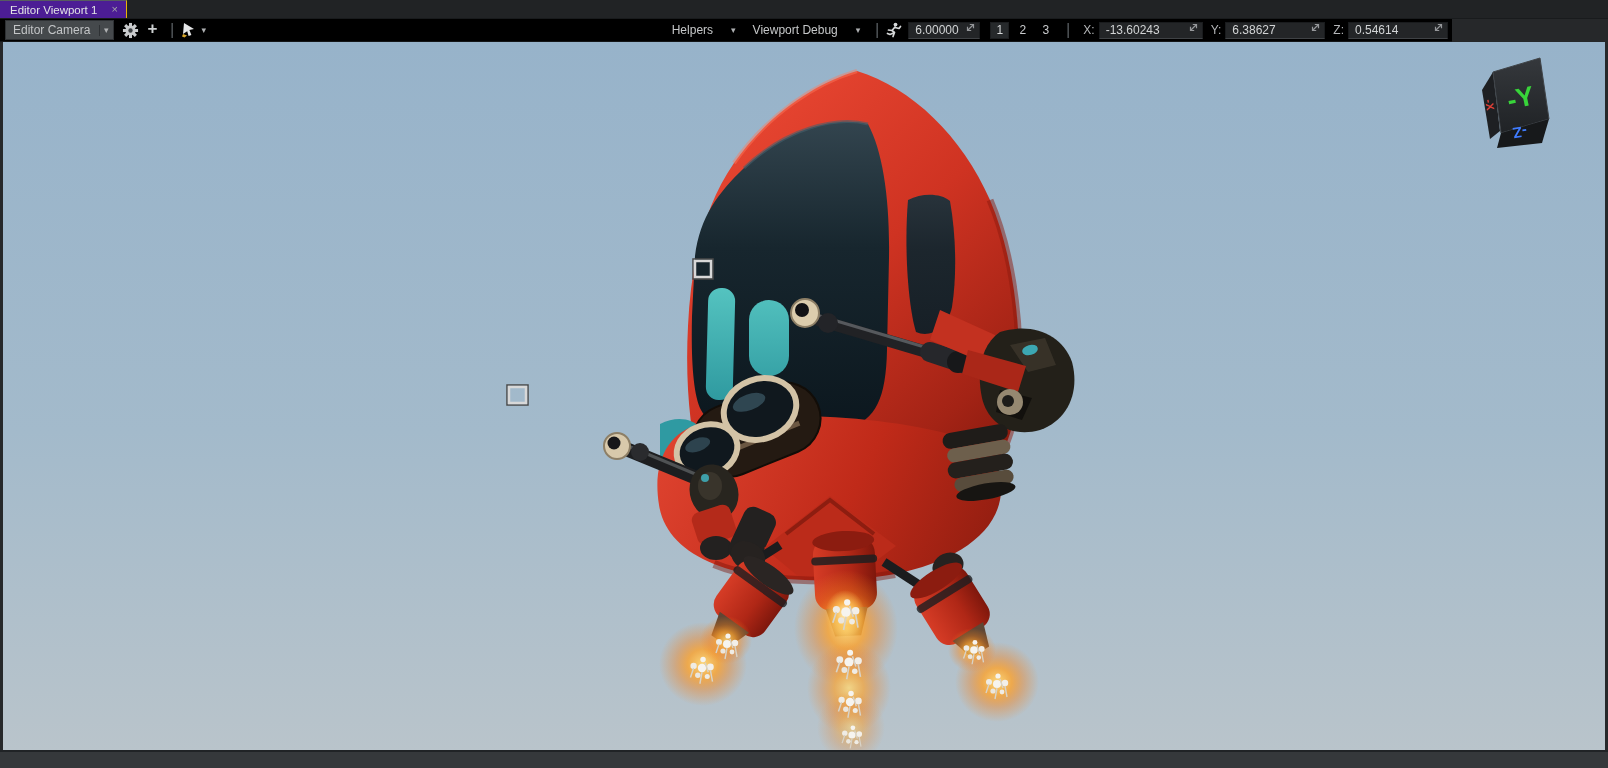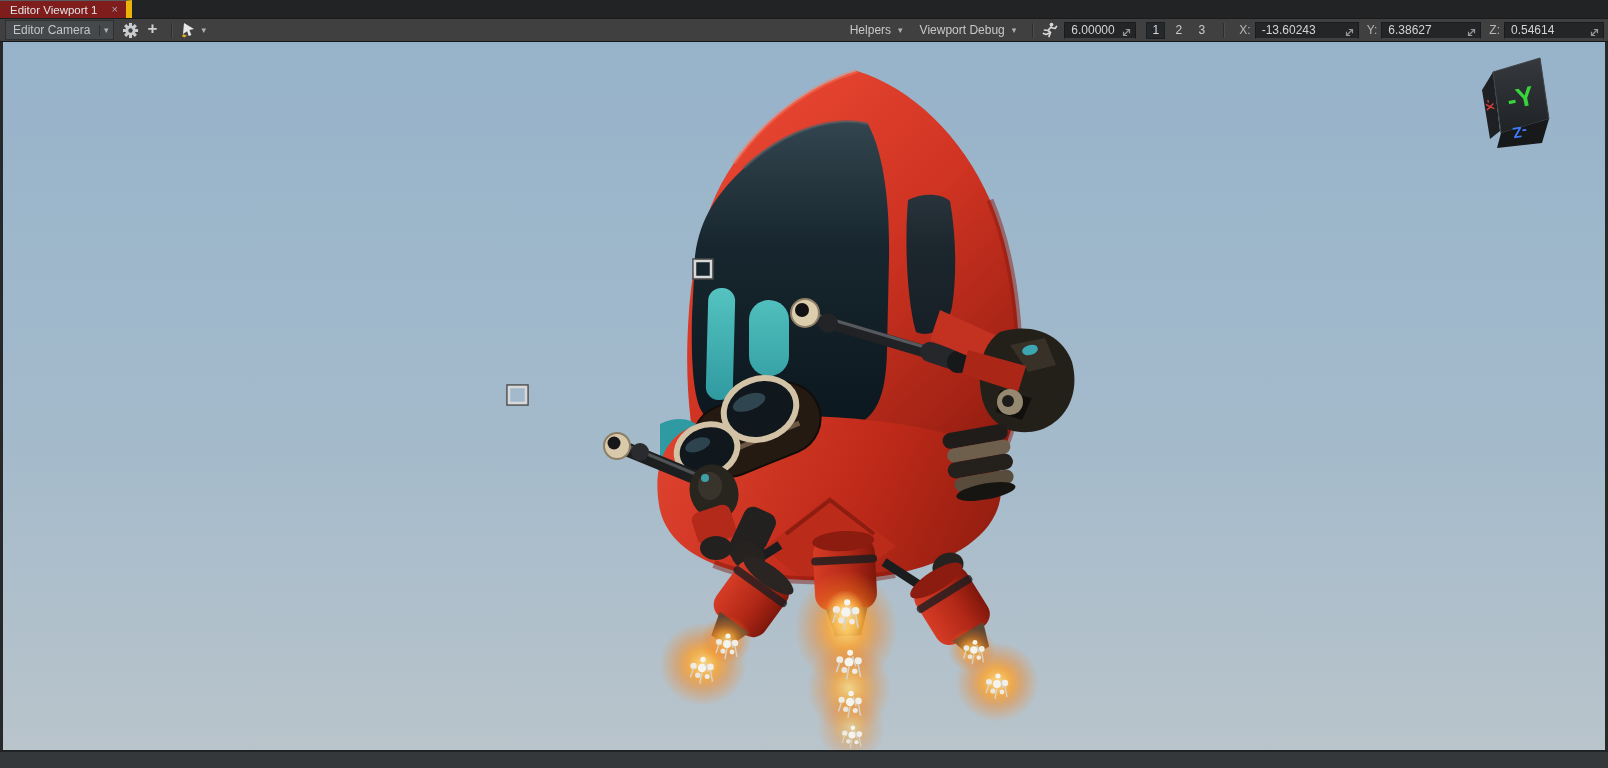--- a/index.html
+++ b/index.html
@@ -3,39 +3,39 @@
 <meta charset="utf-8">
 <style>
   html,body{margin:0;padding:0;background:#1b1d1f;}
   .stage{position:relative;width:1608px;height:768px;background:#26282a;overflow:hidden;
          font-family:"Liberation Sans",sans-serif;-webkit-font-smoothing:antialiased;}
   
   svg.scene{position:absolute;left:0;top:0;width:1608px;height:768px;display:block;}
   
   .tabbar{position:absolute;left:0;top:0;width:1608px;height:19px;background:#212325;
           display:flex;align-items:stretch;border-bottom:1px solid #191b1d;box-sizing:border-box;}
-  .tab{display:flex;align-items:center;gap:14px;padding:0 8px 0 10px;background:#7f1d1d;
-       border-top:1px solid #565b60;border-right:6px solid #eab308;color:#e2e4e5;font-size:11.5px;}
+  .tab{display:flex;align-items:center;gap:14px;padding:0 8px 0 10px;background:#4c1d95;
+       border-top:1px solid #565b60;border-right:1px solid #eab308;color:#e2e4e5;font-size:11.5px;}
   .tab .close{color:#a3a5a7;font-size:11px;cursor:default;line-height:1;}
   
-  .toolbar{position:absolute;left:0;top:19px;width:1608px;height:23px;background:#404040;
+  .toolbar{position:absolute;left:0;top:19px;width:1452px;height:23px;background:#000000;
            border-bottom:1px solid #141618;box-sizing:border-box;display:flex;align-items:center;
            padding:0 4px;color:#c6c8c9;font-size:12px;}
   .combo{display:flex;align-items:center;height:18px;background:#45494c;border:1px solid #2e3134;
          margin-left:1px;}
   .combo .combo-label{padding:0 8px 1px 7px;color:#c3c5c7;min-width:78px;}
   .combo .combo-caret{border-left:1px solid #2e3134;padding:0 4px 1px 4px;color:#aeb0b2;font-size:9px;}
   .tbtn{display:flex;align-items:center;justify-content:center;height:20px;min-width:20px;
         color:#cdd0d1;}
   .plus{font-size:17px;font-weight:bold;margin:0 2px;padding-bottom:2px;}
   .caret{font-size:9px;color:#aeb0b2;padding:0 3px;}
   .sep{width:1px;height:15px;background:#2c2f31;border-right:1px solid #4a4e51;margin:0 6px;}
   .spacer{margin-left:auto;}
-  .menu-label{display:flex;align-items:center;gap:4px;padding:0 7px;color:#c6c8c9;}
-  .num-field{display:flex;align-items:flex-end;justify-content:space-between;height:17px;
+  .menu-label{display:flex;align-items:center;gap:15px;padding:0 7px;color:#c6c8c9;}
+  .num-field{display:flex;align-items:flex-start;justify-content:space-between;height:17px;
              background:#232527;border:1px solid #191b1d;border-bottom-color:#3f4245;
              color:#d2d4d5;padding:0 4px 1px 6px;box-sizing:border-box;}
   .num-field .val{font-size:12px;}
   .preset{width:19px;height:17px;display:flex;align-items:center;justify-content:center;
           color:#c9cbcd;font-size:12px;margin:0 2px;}
   .preset.active{background:#26292b;border:1px solid #1c1e20;box-sizing:border-box;color:#d6d8d9;}
   .axis-label{color:#b4b6b8;margin:0 4px 0 8px;}
   
   .bottombar{position:absolute;left:0;top:750px;width:1608px;height:18px;background:#35383b;
              border-top:2px solid #202326;box-sizing:border-box;}

